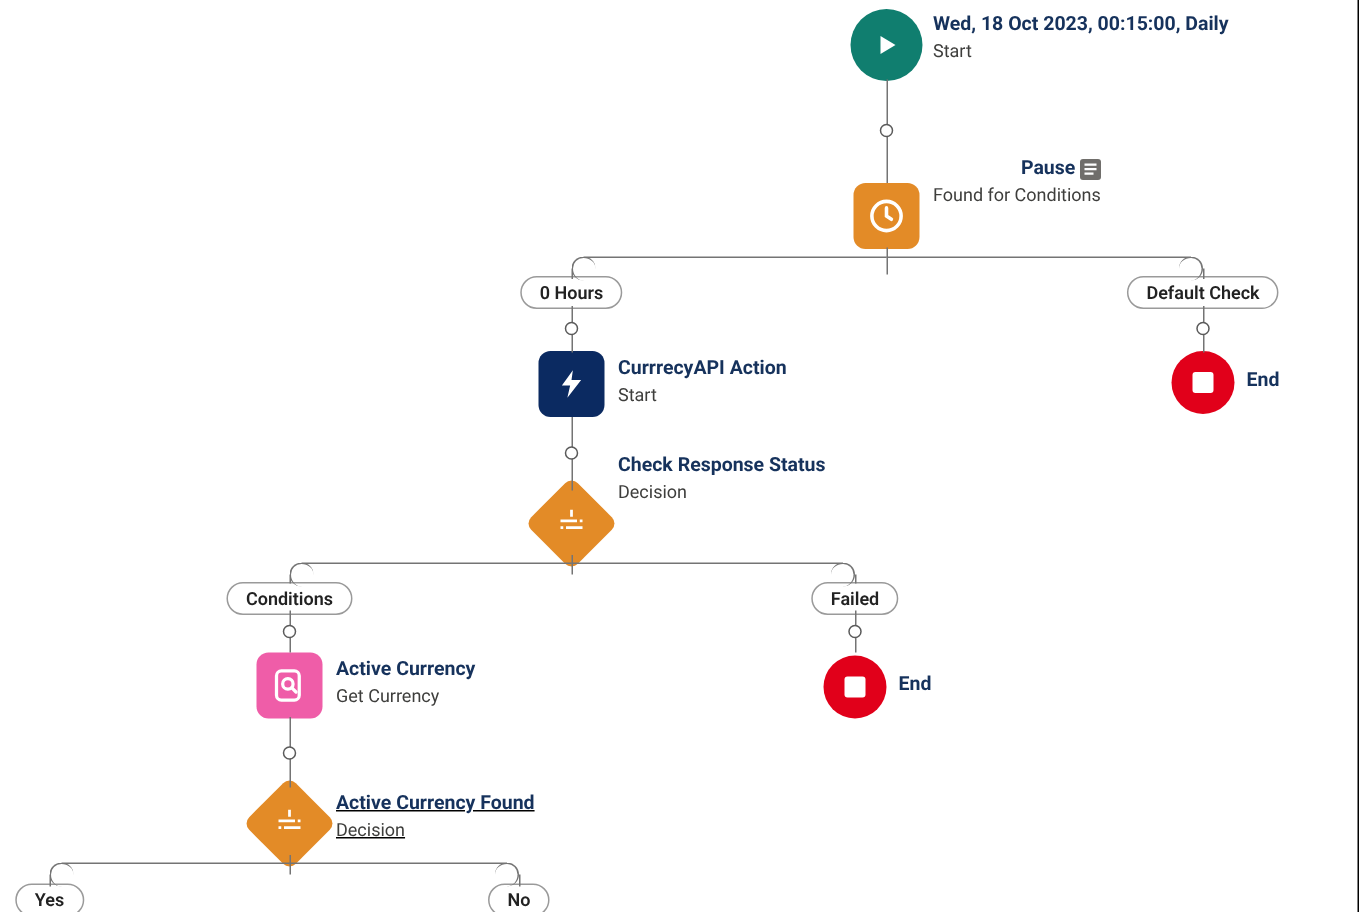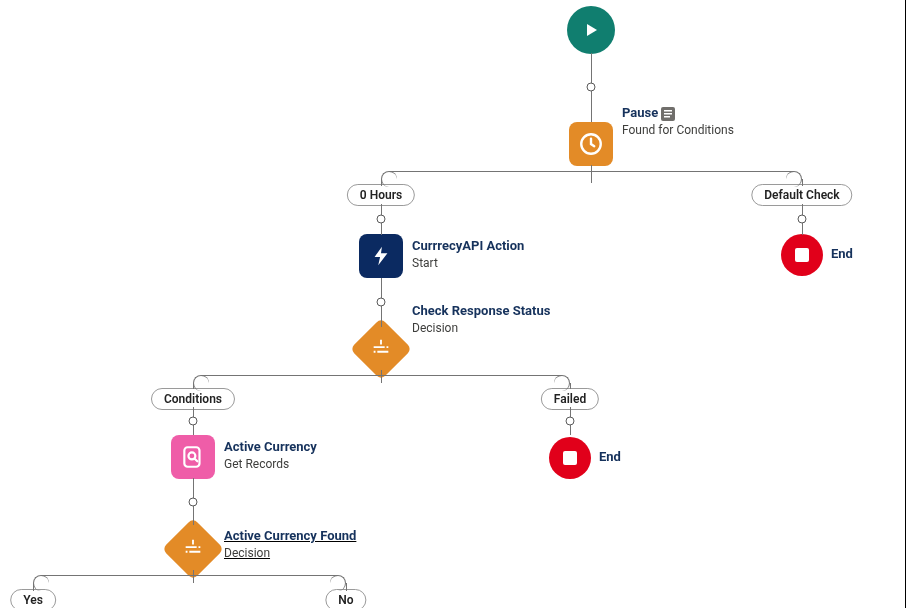--- a/index.html
+++ b/index.html
@@ -183,30 +183,34 @@
   <div class="pill" style="left:33px; top:589px;">Yes</div>
   <div class="pill" style="left:346px; top:589px;">No</div>
 
   <div class="node" style="left:567px; top:6px;">
     <div class="circle-lg" style="background:#107e6f;">
       <svg width="20" height="20" viewBox="0 0 20 20">
           <path d="M6 4 L16 10 L6 16 Z" fill="#fff"></path>
         </svg>
     </div>
   </div>
+  <div class="label-block" style="left:622px; top:8px;">
+    <div class="label-title">Wed, 18 Oct 2023, 00:15:00, Daily</div>
+    <div class="label-sub">Start</div>
+  </div>
 
   <div class="node" style="left:569px; top:122px;">
     <div class="square" style="background:#e38b27;">
       <svg width="26" height="26" viewBox="0 0 24 24" fill="none" stroke="#fff" stroke-width="2.2">
           <circle cx="12" cy="12" r="9"></circle>
           <path d="M12 7 V12 L15 14" stroke-linecap="round"></path>
         </svg>
     </div>
   </div>
-  <div class="label-block" style="left:622px; top:104px;">
+  <div class="label-block" style="left:622px; top:104px;text-align:right;">
     <div><span class="label-title">Pause</span><span class="doc-icon"></span></div>
     <div class="label-sub">Found for Conditions</div>
   </div>
 
   <div class="node" style="left:359px; top:234px;">
     <div class="square" style="background:#0b2a61;">
       <svg width="22" height="22" viewBox="0 0 24 24">
           <path d="M13 2 L5 13 H11 L9 22 L19 9 H12 Z" fill="#fff"></path>
         </svg>
     </div>
@@ -243,21 +247,21 @@
     <div class="square" style="background:#ef5da8;">
       <svg width="26" height="26" viewBox="0 0 24 24" fill="none" stroke="#fff" stroke-width="2">
           <rect x="4" y="3" width="14" height="18" rx="3"></rect>
           <circle cx="11" cy="11" r="3.2"></circle>
           <path d="M13.3 13.3 L16 16" stroke-linecap="round"></path>
         </svg>
     </div>
   </div>
   <div class="label-block" style="left:224px; top:438px;">
     <div class="label-title">Active Currency</div>
-    <div class="label-sub">Get Records</div>
+    <div class="label-sub">Get Currency</div>
   </div>
 
   <div class="node" style="left:549px; top:437px;">
     <div class="circle-end" style="background:#e1001a;">
       <svg width="16" height="16" viewBox="0 0 16 16">
           <rect x="1" y="1" width="14" height="14" rx="2" fill="#fff"></rect>
         </svg>
     </div>
   </div>
   <div class="label-block" style="left:599px; top:448px;">

